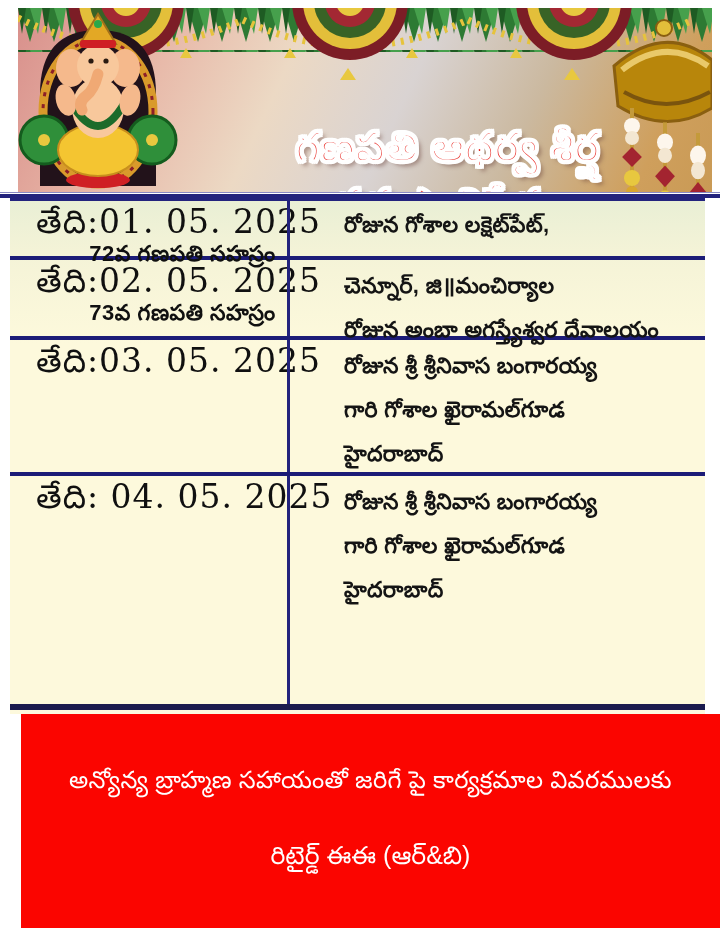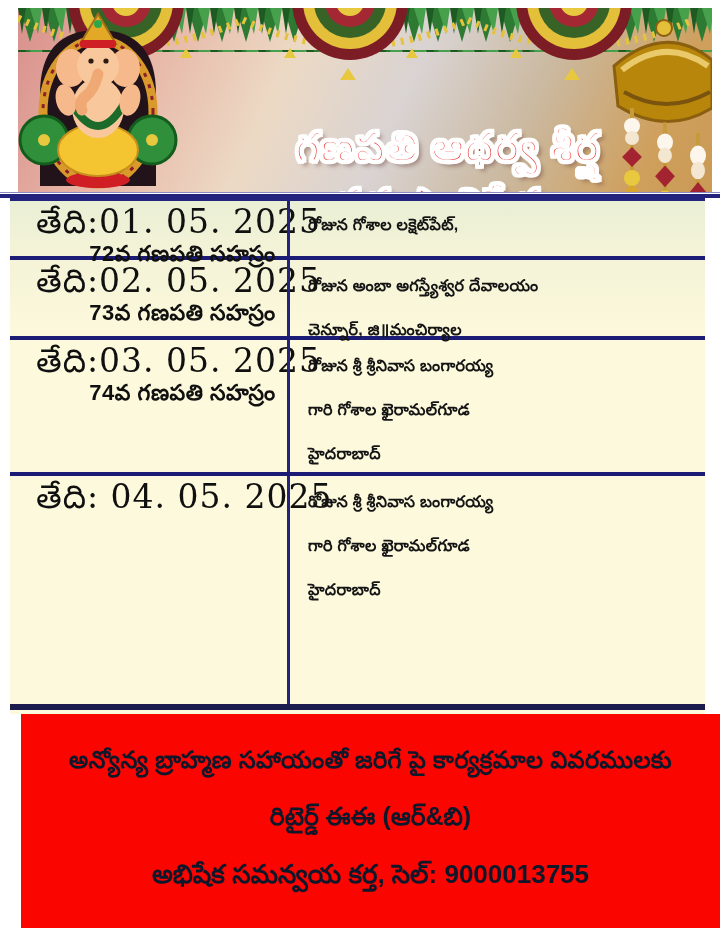--- a/index.html
+++ b/index.html
@@ -56,33 +56,33 @@
     font-family:"DejaVu Serif", serif;
     font-size:33px; color:#101010; letter-spacing:1px;
     line-height:1.15; white-space:nowrap;
   }
   .sahasram {
     font-size:22px; font-weight:bold; color:#101010;
     text-align:center; padding-left:48px; letter-spacing:.5px;
     line-height:1.2;
   }
   .venue-line {
-    font-size:16px; font-weight:bold; color:#141414;
-    line-height:44px; letter-spacing:.3px; white-space:nowrap;
+    font-size:22px; font-weight:bold; color:#141414;
+    line-height:44px; letter-spacing:.3px; white-space:nowrap;margin-left:36px;
   }
   .r1 .venue-line { line-height:40px; }
 
   
   .footer {
     position:absolute; left:21px; top:714px; width:699px; height:214px;
     background:#fb0500;
     display:flex; flex-direction:column; justify-content:space-evenly;
     align-items:center; padding:10px 6px;
   }
-  .footer div { color:#0f172a; font-weight:bold; text-align:center; }
+  .footer div { color:#ffffff; font-weight:normal; text-align:center; }
   .f-info   { font-size:24px; letter-spacing:.3px; }
   .f-name   { font-size:32px; letter-spacing:.5px; }
   .f-desig  { font-size:25px; }
   .f-contact{ font-size:26px; }
 </style>
 </head>
 <body>
 
 <div class="page">
 
@@ -190,29 +190,28 @@
         <div class="venue-line">రోజున గోశాల లక్షెట్‌పేట్,</div>
       </div>
     </div>
 
     <div class="srow r2">
       <div class="cell-left">
         <div class="date">తేది:02. 05. 2025</div>
         <div class="sahasram">73వ గణపతి సహస్రం</div>
       </div>
       <div class="cell-right">
+        <div class="venue-line">చెన్నూర్, జి॥మంచిర్యాల</div>
         <div class="venue-line">రోజున అంబా అగస్త్యేశ్వర దేవాలయం</div>
-        <div class="venue-line">చెన్నూర్, జి॥మంచిర్యాల</div>
       </div>
     </div>
 
     <div class="srow r3">
       <div class="cell-left">
         <div class="date">తేది:03. 05. 2025</div>
-        <div class="sahasram">74వ గణపతి సహస్రం</div>
       </div>
       <div class="cell-right">
         <div class="venue-line">రోజున శ్రీ శ్రీనివాస బంగారయ్య</div>
         <div class="venue-line">గారి గోశాల ఖైరామల్‌గూడ</div>
         <div class="venue-line">హైదరాబాద్</div>
       </div>
     </div>
 
     <div class="srow r4">
       <div class="cell-left">
@@ -223,16 +222,15 @@
         <div class="venue-line">గారి గోశాల ఖైరామల్‌గూడ</div>
         <div class="venue-line">హైదరాబాద్</div>
       </div>
     </div>
 
   </div>
 
   <div class="footer">
     <div class="f-info">అన్యోన్య బ్రాహ్మణ సహాయంతో జరిగే పై కార్యక్రమాల వివరములకు</div>
     <div class="f-desig">రిటైర్డ్ ఈఈ (ఆర్&amp;బి)</div>
-    <div class="f-contact">అభిషేక సమన్వయ కర్త, సెల్: 9000013755</div>
   </div>
 
 </div>
 
 </body></html>

